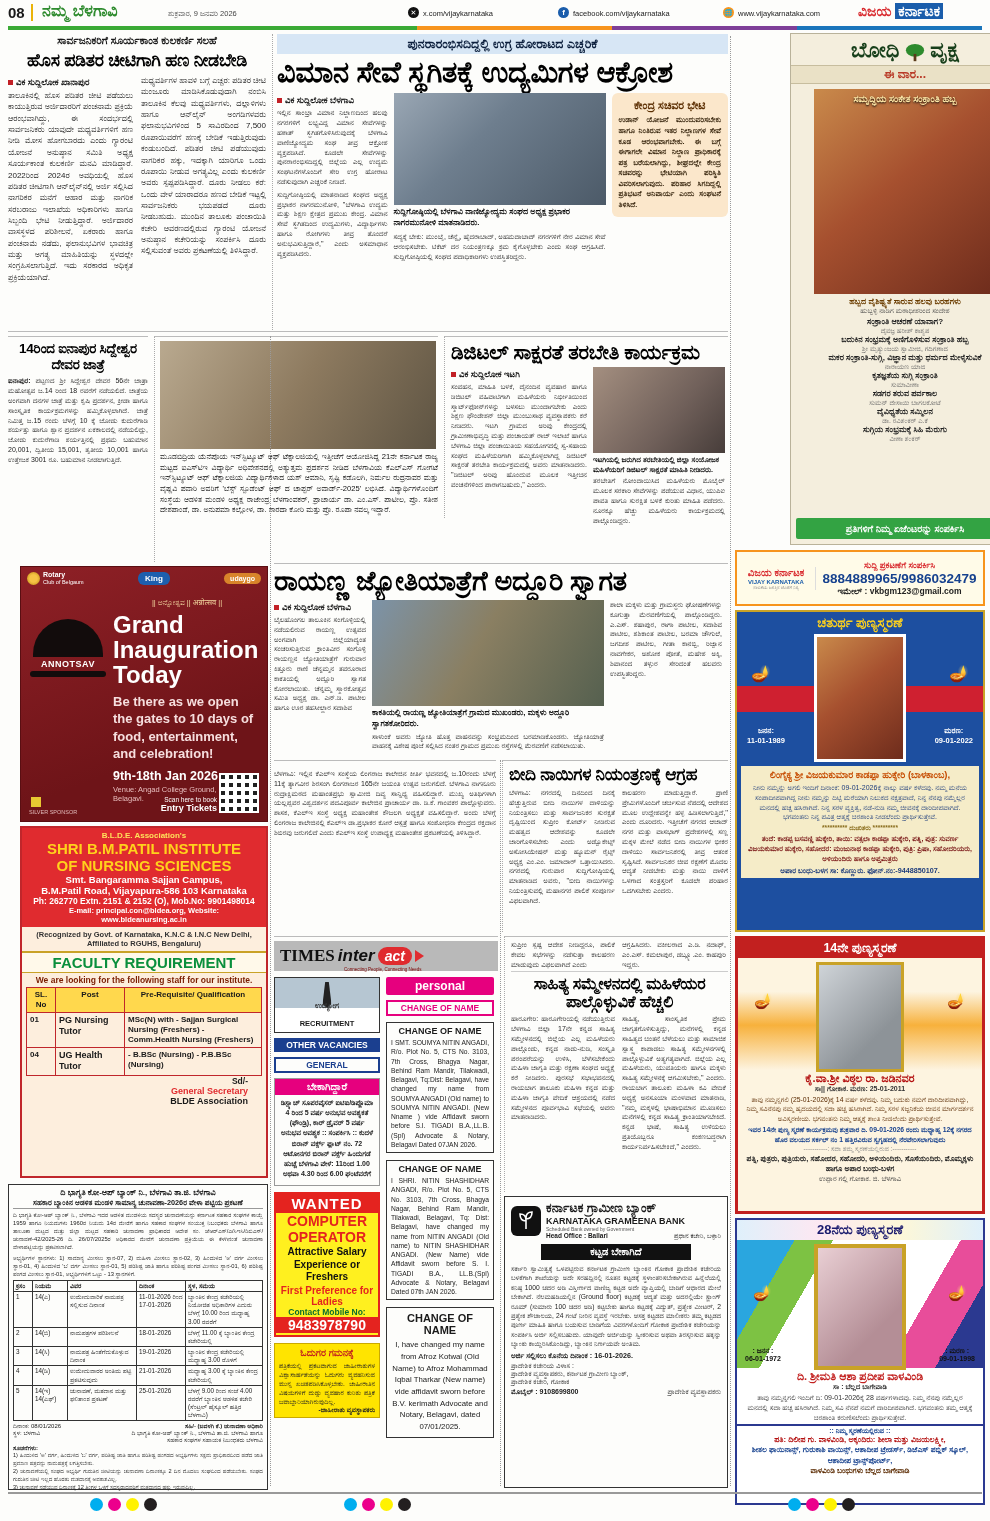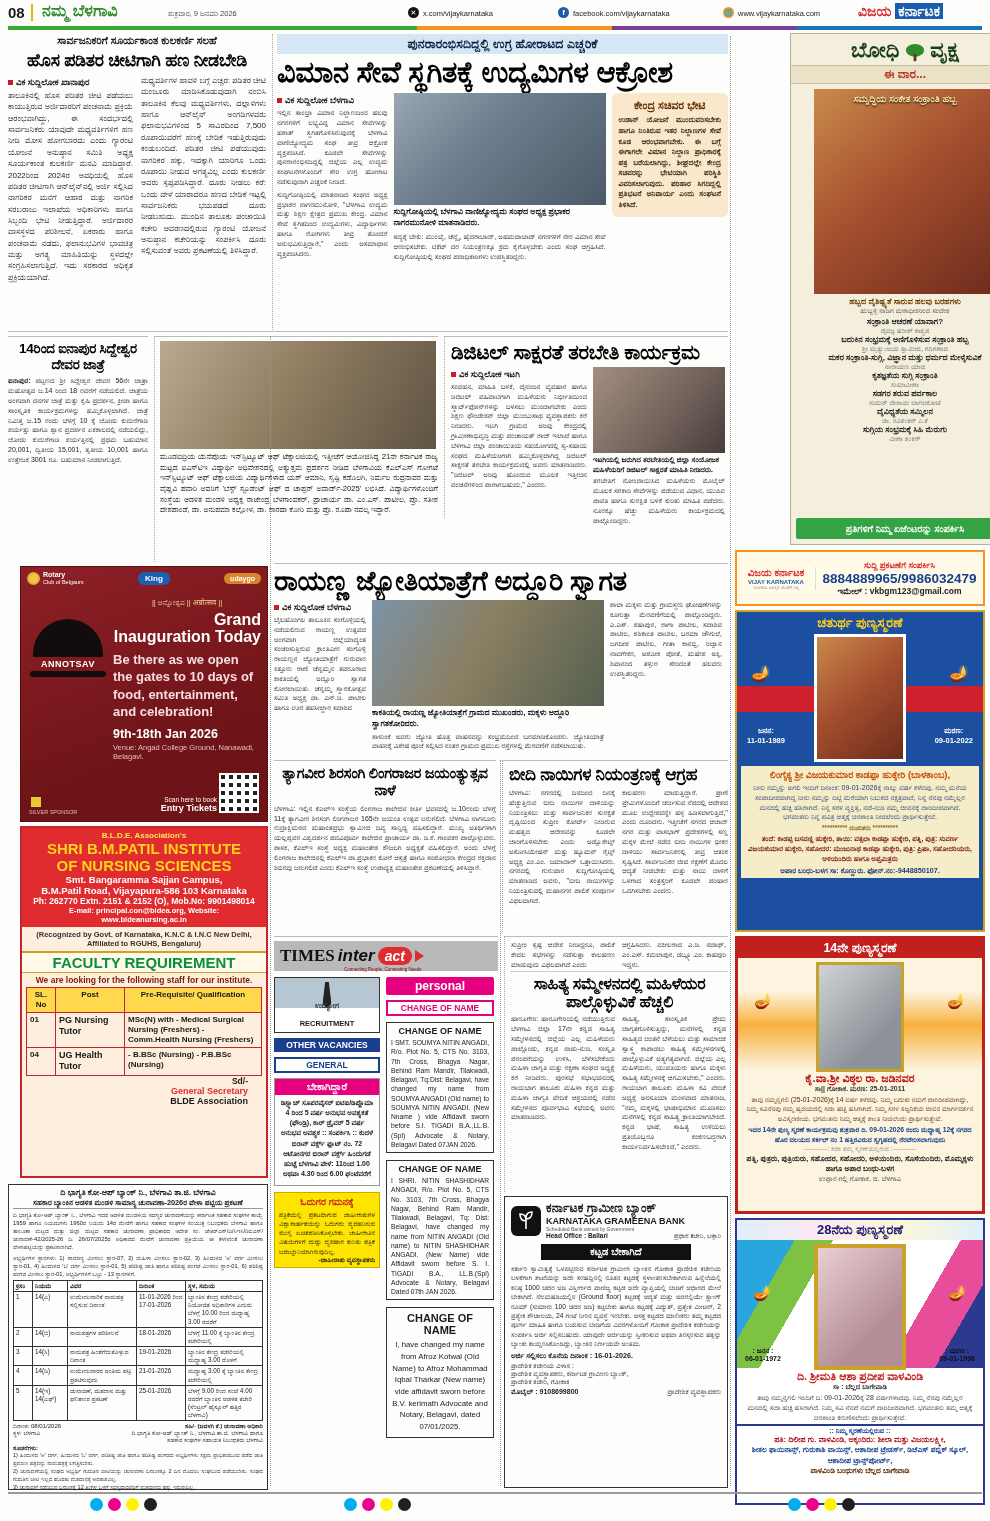--- a/index.html
+++ b/index.html
@@ -176,21 +176,21 @@
       <span class="b" style="background:#1d5fae;border-radius:6px;padding:2px 7px;font-size:8px;">King</span>
       <span class="b" style="background:#d8842a;border-radius:6px;padding:2px 6px;font-size:7px;">udaygo</span>
     </div>
     <div style="position:absolute;left:8px;top:52px;width:78px;height:120px;">
       <div style="width:70px;height:38px;background:#120c0c;border-radius:38px 38px 0 0;margin:0 auto;"></div>
       <div class="c b" style="font-size:9px;color:#fff;letter-spacing:.5px;margin-top:2px;">ANNOTSAV</div>
       <div style="width:76px;height:6px;background:#120c0c;border-radius:3px;margin:2px auto 0;"></div>
     </div>
     <div style="position:absolute;left:92px;top:30px;width:148px;">
       <div class="c" style="font-size:7.5px;color:#f3d8a0;">|| ಅನ್ನೋತ್ಸವ || अन्नोत्सव ||</div>
-      <div class="b" style="font-size:16px;line-height:1.05;margin-top:4px;text-align:right;">Grand Inauguration Today</div>
+      <div class="b" style="font-size:24px;line-height:1.05;margin-top:4px;">Grand Inauguration Today</div>
       <div style="font-size:13px;line-height:1.35;margin-top:5px;color:#f6dede;font-weight:bold;">Be there as we open the gates to 10 days of food, entertainment, and celebration!</div>
       <div class="b" style="font-size:12.5px;margin-top:6px;">9th-18th Jan 2026</div>
       <div style="font-size:7.5px;margin-top:2px;color:#e8bdbd;">Venue: Angad College Ground, Nanawadi, Belagavi.</div>
     </div>
     <div style="position:absolute;left:8px;bottom:6px;font-size:5.5px;color:#e0b9b9;">SILVER SPONSOR</div>
     <div style="position:absolute;left:10px;bottom:14px;width:10px;height:10px;background:#e8c832;"></div>
     <div style="position:absolute;right:50px;bottom:8px;text-align:right;">
       <div style="font-size:6.5px;">Scan here to book</div>
       <div class="b" style="font-size:9px;">Entry Tickets</div>
     </div>
@@ -207,21 +207,20 @@
       <div style="width:232px;">
         <div class="ph group" style="width:232px;height:106px;"></div>
         <div class="cap" style="margin-top:2px;">ಕಾಕತಿಯಲ್ಲಿ ರಾಯಣ್ಣ ಜ್ಯೋತಿಯಾತ್ರೆಗೆ ಗ್ರಾಮದ ಮುಖಂಡರು, ಮಕ್ಕಳು ಅದ್ದೂರಿ ಸ್ವಾಗತಕೋರಿದರು.</div>
         <div class="body7" style="margin-top:2px;">ಸಾಳುಂಕೆ ಅವರು ಜ್ಯೋತಿ ಹೊತ್ತ ವಾಹನವನ್ನು ಸಂಭ್ರಮದಿಂದ ಬರಮಾಡಿಕೊಂಡರು. ಜ್ಯೋತಿಯಾತ್ರೆ ವಾಹನಕ್ಕೆ ವಿಶೇಷ ಪೂಜೆ ಸಲ್ಲಿಸಿದ ನಂತರ ಗ್ರಾಮದ ಪ್ರಮುಖ ರಸ್ತೆಗಳಲ್ಲಿ ಮೆರವಣಿಗೆ ನಡೆಸಲಾಯಿತು.</div>
       </div>
       <div class="body7" style="width:112px;">ಶಾಲಾ ಮಕ್ಕಳು ಮತ್ತು ಗ್ರಾಮಸ್ಥರು ಘೋಷಣೆಗಳನ್ನು ಕೂಗುತ್ತಾ ಮೆರವಣಿಗೆಯಲ್ಲಿ ಪಾಲ್ಗೊಂಡಿದ್ದರು. ಎ.ಎಸ್. ಶಹಾಪುರ, ರಾಗಾ ಪಾಟೀಲ, ಸದಾಶಿವ ಪಾಟೀಲ, ಶಶಿಕಾಂತ ಪಾಟೀಲ, ಬರಮಾ ಚೌಗುಲೆ, ಜಗದೀಶ ಪಾಟೀಲ, ಗೀತಾ ಕಾನಬ್ಬಿ, ರಿಜ್ವಾನ ನಾವಗೇಕರ, ಅಶೋಕ ಪೋತೆ, ಮಹೇಶ ಅಕ್ಕಿ, ಶಿವಾನಂದ ತಳ್ಳುರ ಸೇರಿದಂತೆ ಹಲವರು ಉಪಸ್ಥಿತರಿದ್ದರು.</div>
     </div>
   </div>
 
   <div class="abs" style="left:274px;top:760px;width:222px;height:172px;border-top:1px solid #bbb;padding-top:4px;box-sizing:border-box;">
-    <div class="c hl" style="font-size:14.5px;line-height:1.2;">ತ್ಯಾಗವೀರ ಶಿರಸಂಗಿ ಲಿಂಗರಾಜರ ಜಯಂತ್ಯುತ್ಸವ ನಾಳೆ</div>
     <div class="body7" style="margin-top:4px;column-count:1;">ಬೆಳಗಾವಿ: ಇಲ್ಲಿನ ಕೆಎಲ್‌ಇ ಸಂಸ್ಥೆಯ ಲಿಂಗರಾಜ ಕಾಲೇಜಿನ ಕೀರ್ತಿ ಭವನದಲ್ಲಿ ಜ.10ರಂದು ಬೆಳಗ್ಗೆ 11ಕ್ಕೆ ತ್ಯಾಗವೀರ ಶಿರಸಂಗಿ ಲಿಂಗರಾಜರ 165ನೇ ಜಯಂತಿ ಉತ್ಸವ ಜರುಗಲಿದೆ. ಬೆಳಗಾವಿ ನಾಗನೂರು ರುದ್ರಾಕ್ಷಿಮಠದ ಮಹಾಂತಪ್ರಭು ಸ್ವಾಮೀಜಿ ದಿವ್ಯ ಸಾನ್ನಿಧ್ಯ ವಹಿಸಲಿದ್ದಾರೆ. ಮುಖ್ಯ ಅತಿಥಿಗಳಾಗಿ ಯಲ್ಲಪ್ಪವರ ವಿಶ್ವದರ್ಶನ ಪದವಿಪೂರ್ವ ಕಾಲೇಜಿನ ಪ್ರಾಚಾರ್ಯ ಡಾ. ಡಿ.ಕೆ. ಗಾಂವಕರ ಪಾಲ್ಗೊಳ್ಳುವರು. ಶಾಸಕ, ಕೆಎಲ್‌ಇ ಸಂಸ್ಥೆ ಅಧ್ಯಕ್ಷ ಮಹಾಂತೇಶ ಕೌಜಲಗಿ ಅಧ್ಯಕ್ಷತೆ ವಹಿಸಲಿದ್ದಾರೆ. ಅಂದು ಬೆಳಗ್ಗೆ ಲಿಂಗರಾಜ ಕಾಲೇಜಿನಲ್ಲಿ ಕೆಎಲ್‌ಇ ಡಾ.ಪ್ರಭಾಕರ ಕೋರೆ ಆಸ್ಪತ್ರೆ ಹಾಗೂ ಸಂಶೋಧನಾ ಕೇಂದ್ರದ ರಕ್ತದಾನ ಶಿಬಿರವು ಜರುಗಲಿದೆ ಎಂದು ಕೆಎಲ್‌ಇ ಸಂಸ್ಥೆ ಉಪಾಧ್ಯಕ್ಷ ಮಹಾಂತೇಶ ಪ್ರಕಟಣೆಯಲ್ಲಿ ತಿಳಿಸಿದ್ದಾರೆ.</div>
   </div>
 
   <div class="abs" style="left:502px;top:760px;width:226px;height:172px;border-top:1px solid #bbb;border-left:1px dotted #aaa;padding:4px 0 0 6px;box-sizing:border-box;">
     <div class="hl" style="font-size:17px;">ಬೀದಿ ನಾಯಿಗಳ ನಿಯಂತ್ರಣಕ್ಕೆ ಆಗ್ರಹ</div>
     <div style="display:flex;gap:7px;margin-top:3px;">
       <div class="body7" style="width:106px;">ಬೆಳಗಾವಿ: ನಗರದಲ್ಲಿ ದಿನದಿಂದ ದಿನಕ್ಕೆ ಹೆಚ್ಚುತ್ತಿರುವ ಬೀದಿ ನಾಯಿಗಳ ದಾಳಿಯನ್ನು ನಿಯಂತ್ರಿಸಲು ಮತ್ತು ಸಾರ್ವಜನಿಕರ ಸುರಕ್ಷತೆ ದೃಷ್ಟಿಯಿಂದ ಸುಪ್ರೀಂ ಕೋರ್ಟ್ ನೀಡಿರುವ ಮಹತ್ವದ ಆದೇಶವನ್ನು ಕೂಡಲೇ ಜಾರಿಗೊಳಿಸಬೇಕು ಎಂದು ಅಡ್ವೊಕೇಟ್ಸ್ ಅಸೋಸಿಯೇಷನ್ ಮತ್ತು ಹ್ಯೂಮನ್ ರೈಟ್ಸ್ ಅಧ್ಯಕ್ಷ ಎಂ.ಎಂ. ಜಮಾದಾರ್ ಒತ್ತಾಯಿಸಿದರು. ನಗರದಲ್ಲಿ ಗುರುವಾರ ಸುದ್ದಿಗೋಷ್ಠಿಯಲ್ಲಿ ಮಾತನಾಡಿದ ಅವರು, ''ಬೀದಿ ನಾಯಿಗಳನ್ನು ನಿಯಂತ್ರಿಸುವಲ್ಲಿ ಮಹಾನಗರ ಪಾಲಿಕೆ ಸಂಪೂರ್ಣ ವಿಫಲವಾಗಿದೆ.</div>
       <div class="body7" style="width:106px;">ಕಾಲಹರಣ ಮಾಡುತ್ತಿದ್ದಾರೆ. ಪ್ರಾಣಿ ಪ್ರೇಮಿಗಳೊಂದಿಗೆ ಚರ್ಚಿಸುವ ನೆಪದಲ್ಲಿ ಆದೇಶದ ಮೂಲ ಉದ್ದೇಶವನ್ನೇ ಹಳ್ಳ ಹಿಡಿಸಲಾಗುತ್ತಿದೆ,'' ಎಂದು ದೂರಿದರು. ಇತ್ತೀಚೆಗೆ ನಗರದ ಆಜಾದ್ ನಗರ ಮತ್ತು ವಾಸಭಾಗ್ ಪ್ರದೇಶಗಳಲ್ಲಿ ಸಣ್ಣ ಮಕ್ಕಳ ಮೇಲೆ ನಡೆದ ಬೀದಿ ನಾಯಿಗಳ ಭೀಕರ ದಾಳಿಯು ಸಾರ್ವಜನಿಕರಲ್ಲಿ ತೀವ್ರ ಆತಂಕ ಸೃಷ್ಟಿಸಿದೆ. ಸಾರ್ವಜನಿಕರ ಜೀವ ರಕ್ಷಣೆಗೆ ಮೊದಲ ಆದ್ಯತೆ ನೀಡಬೇಕು ಮತ್ತು ನಾಯಿ ದಾಳಿಗೆ ಒಳಗಾದ ಸಂತ್ರಸ್ತರಿಗೆ ಕೂಡಲೇ ಪರಿಹಾರ ಒದಗಿಸಬೇಕು ಎಂದರು.</div>
     </div>
   </div>
@@ -242,21 +241,21 @@
     <table class="btbl" style="width:236px;margin:0 auto;">
       <tbody>
           <tr>
         <th style="width:22px;">SL. No</th>
         <th style="width:62px;">Post</th>
         <th>Pre-Requisite/ Qualification</th>
       </tr>
       <tr>
         <td class="b c">01</td>
         <td class="b" style="font-size:9px;">PG Nursing Tutor</td>
-        <td class="b">MSc(N) with - Medical Surgical Nursing (Freshers) - Comm.Health Nursing (Freshers)</td>
+        <td class="b">MSc(N) with - Sajjan Surgical Nursing (Freshers) - Comm.Health Nursing (Freshers)</td>
       </tr>
       <tr>
         <td class="b c">04</td>
         <td class="b" style="font-size:9px;">UG Health Tutor</td>
         <td class="b">- B.BSc (Nursing) - P.B.BSc (Nursing)</td>
       </tr>
     </tbody>
       </table>
     <div class="r b" style="font-size:8.5px;padding-right:18px;">Sd/-</div>
     <div class="r b" style="font-size:9px;color:#e02b2f;padding-right:18px;">General Secretary</div>
@@ -357,20 +356,29 @@
           <div class="c" style="position:absolute;bottom:2px;left:0;right:0;">
             <span class="b" style="font-size:7.5px;color:#333;">ಉದ್ಯೋಗ</span><br>
             <span class="b" style="font-size:7.5px;">RECRUITMENT</span>
           </div>
         </div>
         <div class="c b" style="background:#1b3f8f;color:#fff;font-size:8.5px;margin-top:5px;padding:2px 0;">OTHER VACANCIES</div>
         <div class="c b" style="border:2px solid #1b3f8f;color:#1b3f8f;font-size:8.5px;margin-top:5px;padding:1px 0;">GENERAL</div>
         <div style="border:1px solid #999;margin-top:5px;padding-bottom:3px;">
           <div class="c b" style="background:#e6007e;color:#fff;font-size:10px;padding:2px 0;">ಬೇಕಾಗಿದ್ದಾರೆ</div>
           <div class="c b" style="font-size:7px;line-height:1.45;padding:3px 4px;color:#222;">ಡಿಸ್ಪ್ಯಾಚ್ ಸೂಪರವೈಸರ್ ಐಟಿಐ/ಡಿಪ್ಲೊಮಾ 4 ರಿಂದ 5 ವರ್ಷ ಅನುಭವ ಅವಶ್ಯಕತೆ (ಫೌಂಡ್ರಿ), ಕಾರ್ ಡ್ರೈವರ್ 5 ವರ್ಷ ಅನುಭವ ಅವಶ್ಯಕ :: ಸಂಪರ್ಕಿಸಿ :: ಕುದಳೆ ಬಿರಾನ್ ವರ್ಕ್ಸ್ ಪ್ಲಾಟ್ ನಂ. 72 ಆಟೋನಗರ ಬಿರಾನ್ ವರ್ಕ್ಸ್ ಹಿಂದುಗಡೆ ಹುಚ್ಚೆ ಬೆಳಗಾವಿ ವೇಳೆ: 11ರಿಂದ 1.00 ಅಥವಾ 4.30 ರಿಂದ 6.00 ಘಂಟೆವರೆಗೆ</div>
+        </div>
+        <div style="border:2.5px solid #e4231f;background:#fff01f;margin-top:6px;text-align:center;padding-bottom:2px;">
+          <div class="b" style="background:#e4231f;color:#fff;font-size:15px;letter-spacing:1px;padding:1px 0;">WANTED</div>
+          <div class="b" style="color:#e4231f;font-size:14px;">COMPUTER</div>
+          <div class="b" style="color:#e4231f;font-size:14px;">OPERATOR</div>
+          <div class="b" style="font-size:10px;color:#111;line-height:1.25;padding:1px 6px;">Attractive Salary Experience or Freshers</div>
+          <div class="b" style="font-size:10px;color:#e4231f;">First Preference for Ladies</div>
+          <div class="b" style="font-size:8.5px;color:#0a6e2c;">Contact Mobile No:</div>
+          <div class="b" style="background:#e4231f;color:#fff;font-size:14px;">9483978790</div>
         </div>
         <div style="background:#ffe400;border:1px solid #caa900;margin-top:6px;padding:3px 4px;">
           <div class="c b" style="font-size:9.5px;color:#c2201f;">ಓದುಗರ ಗಮನಕ್ಕೆ</div>
           <div style="font-size:6.5px;line-height:1.4;text-align:justify;color:#222;margin-top:2px;">ಪತ್ರಿಕೆಯಲ್ಲಿ ಪ್ರಕಟವಾಗುವ ಜಾಹೀರಾತುಗಳ ವಿಶ್ವಾಸಾರ್ಹತೆಯನ್ನು ಓದುಗರು ವ್ಯವಹರಿಸುವ ಮುನ್ನ ಖಚಿತಪಡಿಸಿಕೊಳ್ಳಬೇಕು. ಜಾಹೀರಾತಿನ ವಿಷಯಗಳಿಗೆ ದುಡ್ಡು ವ್ಯವಹಾರ ಕುರಿತು ಪತ್ರಿಕೆ ಜವಾಬ್ದಾರಿಯಾಗಿರುವುದಿಲ್ಲ.</div>
           <div class="r b" style="font-size:6.5px;color:#222;">-ಜಾಹೀರಾತು ವ್ಯವಸ್ಥಾಪಕರು</div>
         </div>
       </div>
 
       <div style="width:108px;">
         <div class="c b" style="background:#e6007e;color:#fff;font-size:12px;padding:2px 0;border-radius:2px;">personal</div>

